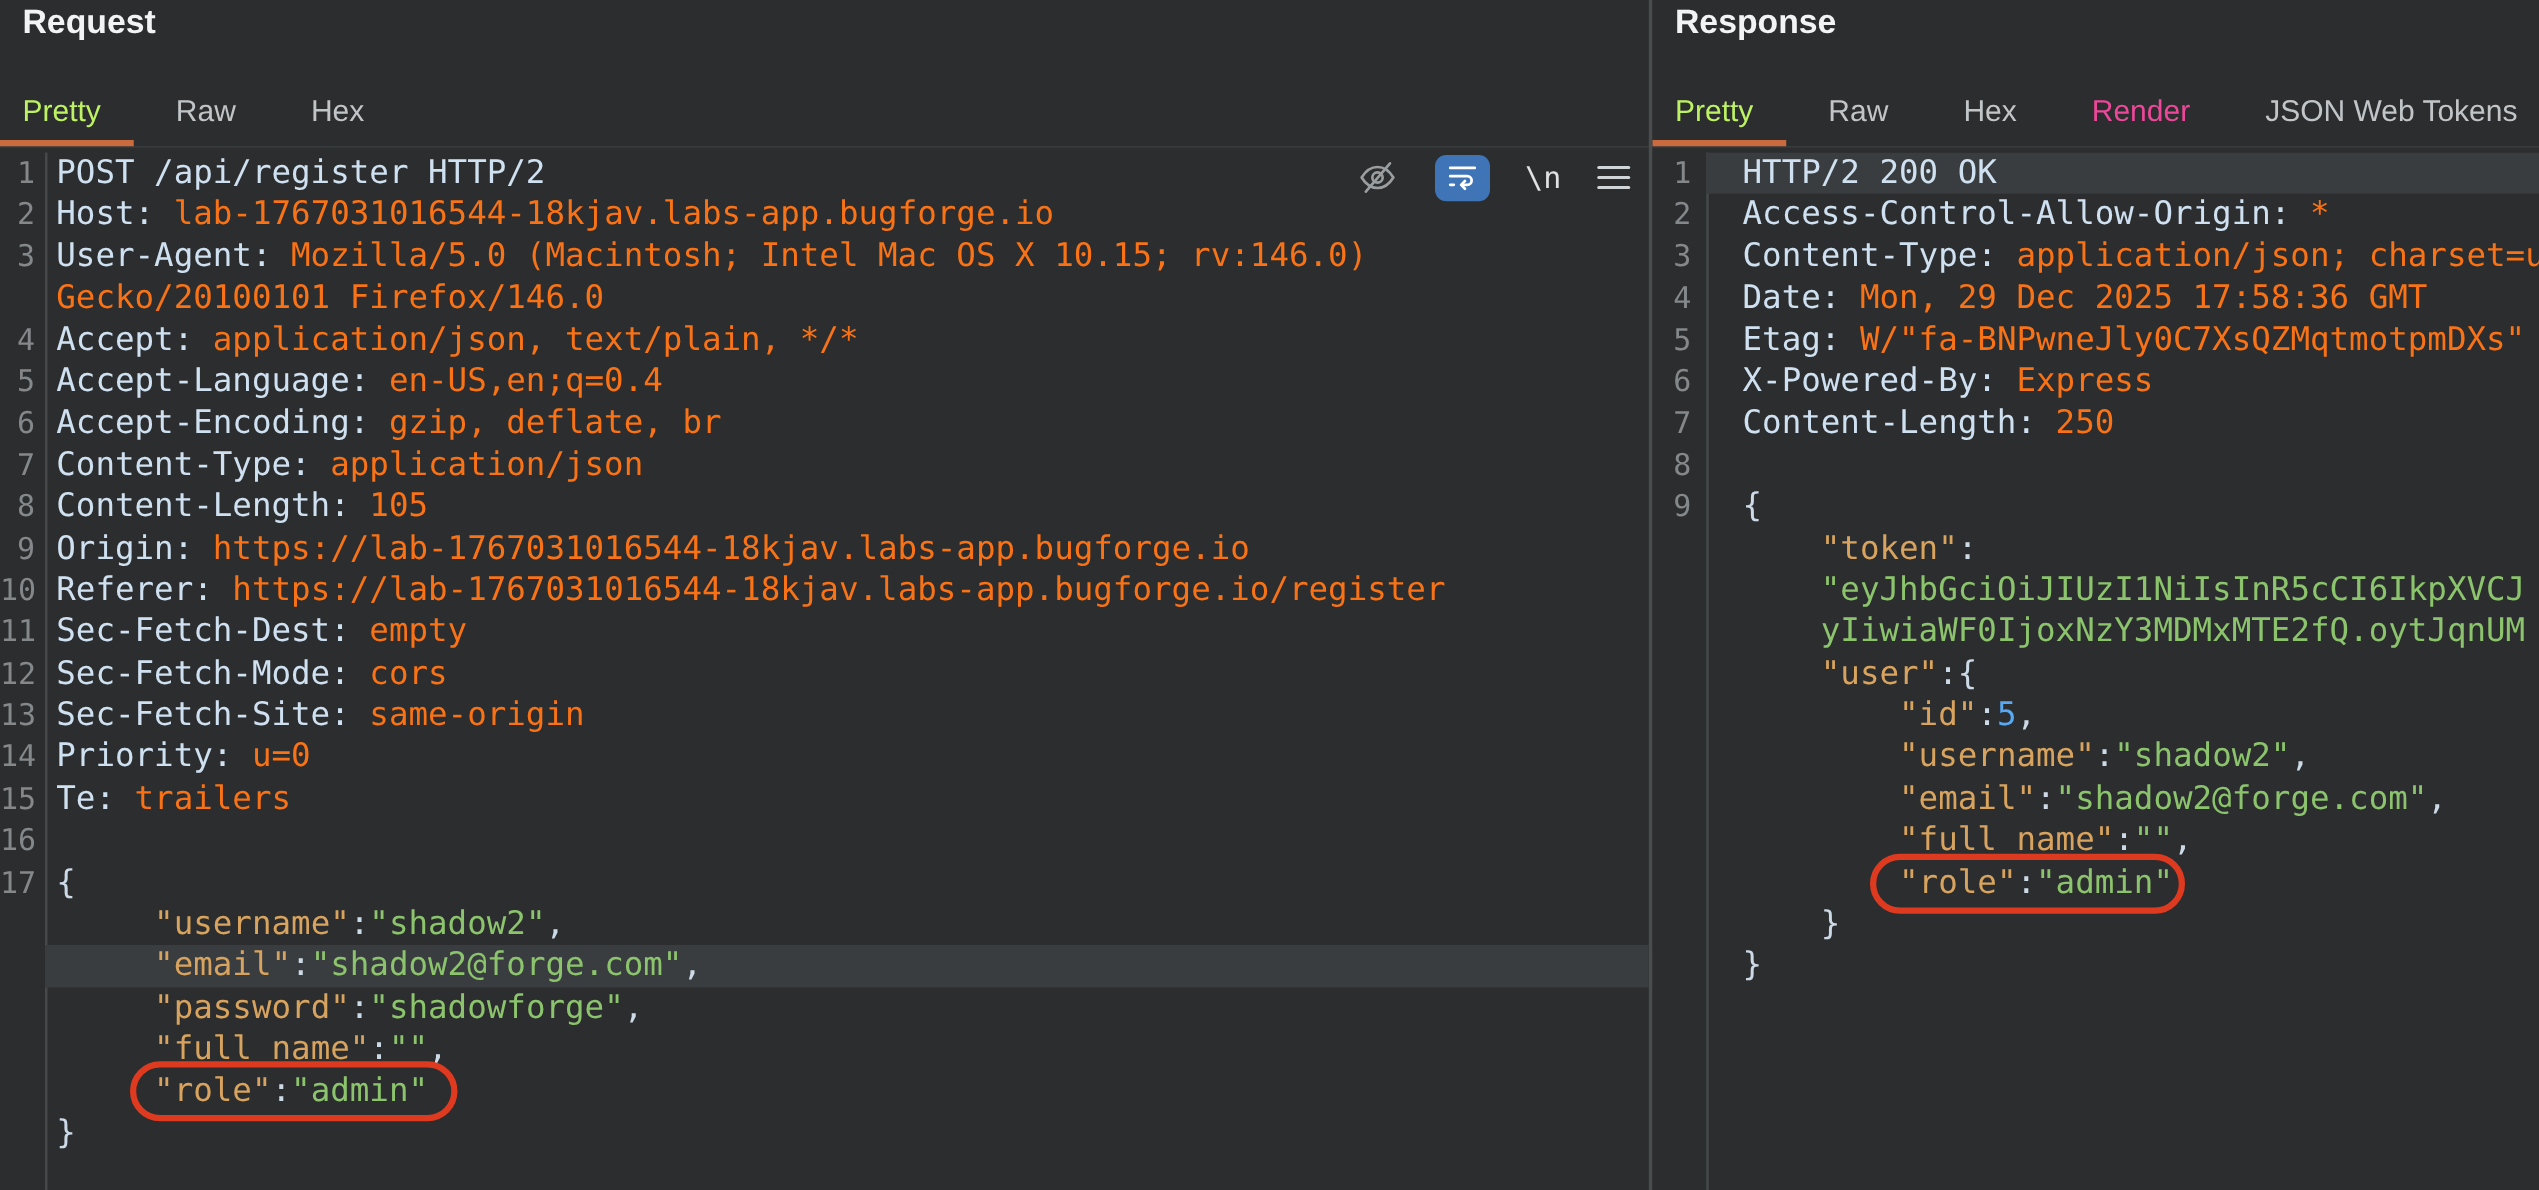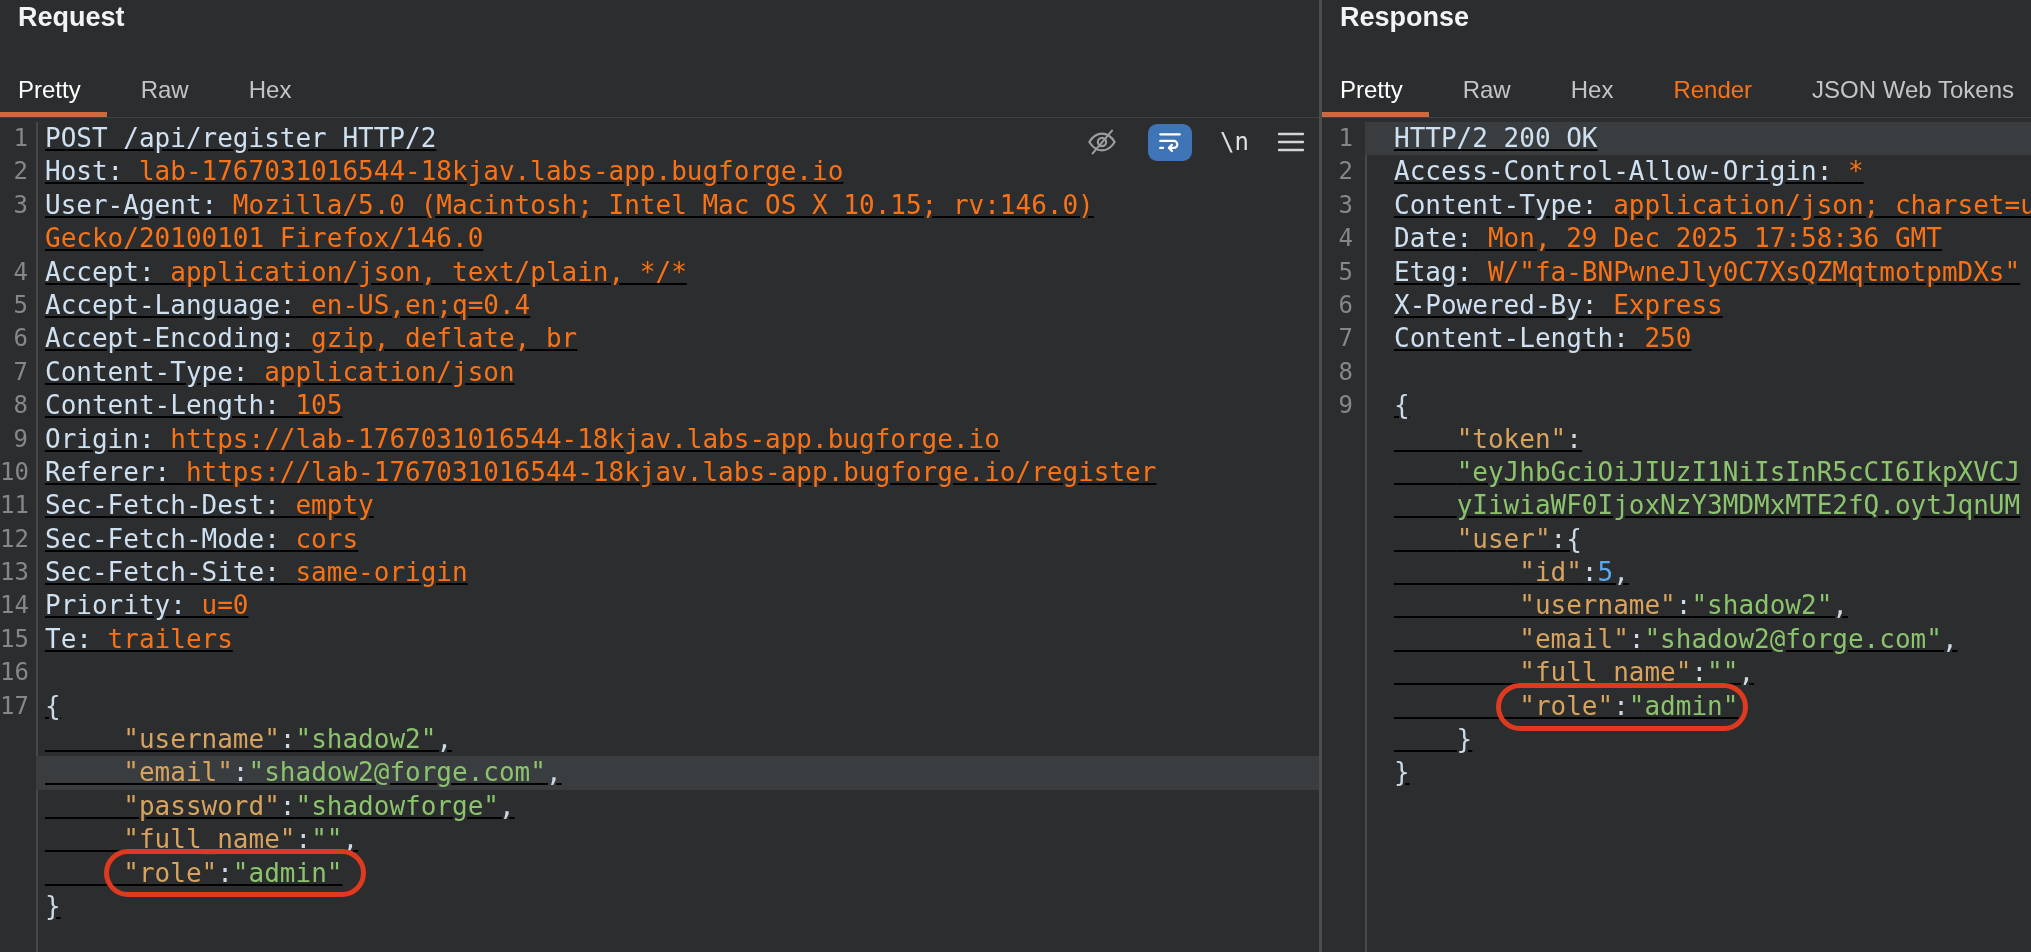--- a/index.html
+++ b/index.html
@@ -10,42 +10,42 @@
   .panel.right { left:1322px; width:1018px; }
   .divider { position:absolute; top:0; left:1319px; width:3px; height:952px; background:#4a4c4e; }
 
   .panel-title { position:absolute; top:2px; left:18px; font-size:27px; font-weight:bold; color:#f2f3f4; }
 
   .tabrow { position:absolute; top:58px; left:0; right:0; height:60px;
             border-bottom:1px solid #3e4042; }
   .tabs { position:absolute; left:18px; top:0; bottom:0; display:flex; gap:60px; }
   .tab { position:relative; height:100%; display:flex; align-items:flex-end;
          padding-bottom:13px; font-size:24px; color:#c2c5c8; cursor:default; white-space:nowrap; }
-  .tab.active { color:#ffffff; }
-  .tab.disabled { color:#f97316; }
+  .tab.active { color:#bef264; }
+  .tab.disabled { color:#ec4899; }
   .tab.active::after { content:""; position:absolute; left:-18px; right:-26px; bottom:0;
                        height:5px; background:#c96b3e; }
 
   .toolbar { position:absolute; right:14px; top:60px; height:48px; display:flex;
              align-items:center; gap:28px; }
   .icon-btn { display:flex; align-items:center; justify-content:center; }
   .wrap-btn { width:44px; height:37px; background:#3f74b7; border-radius:9px; }
   .nl-label { font-family:"DejaVu Sans Mono", monospace; font-size:24px; color:#dfe1e3; }
 
   .editor { position:absolute; top:122px; left:0; right:0; bottom:0; overflow:hidden; }
   .gutter-sep { position:absolute; top:122px; bottom:0; width:2px; background:#46484a; }
   .panel.left  .gutter-sep { left:36px; }
   .panel.right .gutter-sep { left:43px; }
 
   .row { display:flex; height:33.4px; line-height:33.4px; white-space:pre;
          font-family:"DejaVu Sans Mono", monospace; font-size:26px; }
   .num { flex:none; text-align:right; color:#85888b; font-size:24px; }
   .panel.left  .num { width:36px; padding-right:8px; }
   .panel.right .num { width:43px; padding-right:12px; }
-  .txt { flex:1 1 auto;text-decoration:underline; }
+  .txt { flex:1 1 auto; }
   .panel.left  .txt { padding-left:9px; }
   .panel.right .txt { padding-left:29px; }
   .row.hl .txt { background:#3a3d3f; }
 
   .c-n { color:#cfe0f1; }   
   .c-v { color:#f97316; }   
   .c-k { color:#d7a35e; }   
   .c-s { color:#8cc46d; }   
   .c-d { color:#58a8f2; }   
   .c-p { color:#ccd9e6; }   

